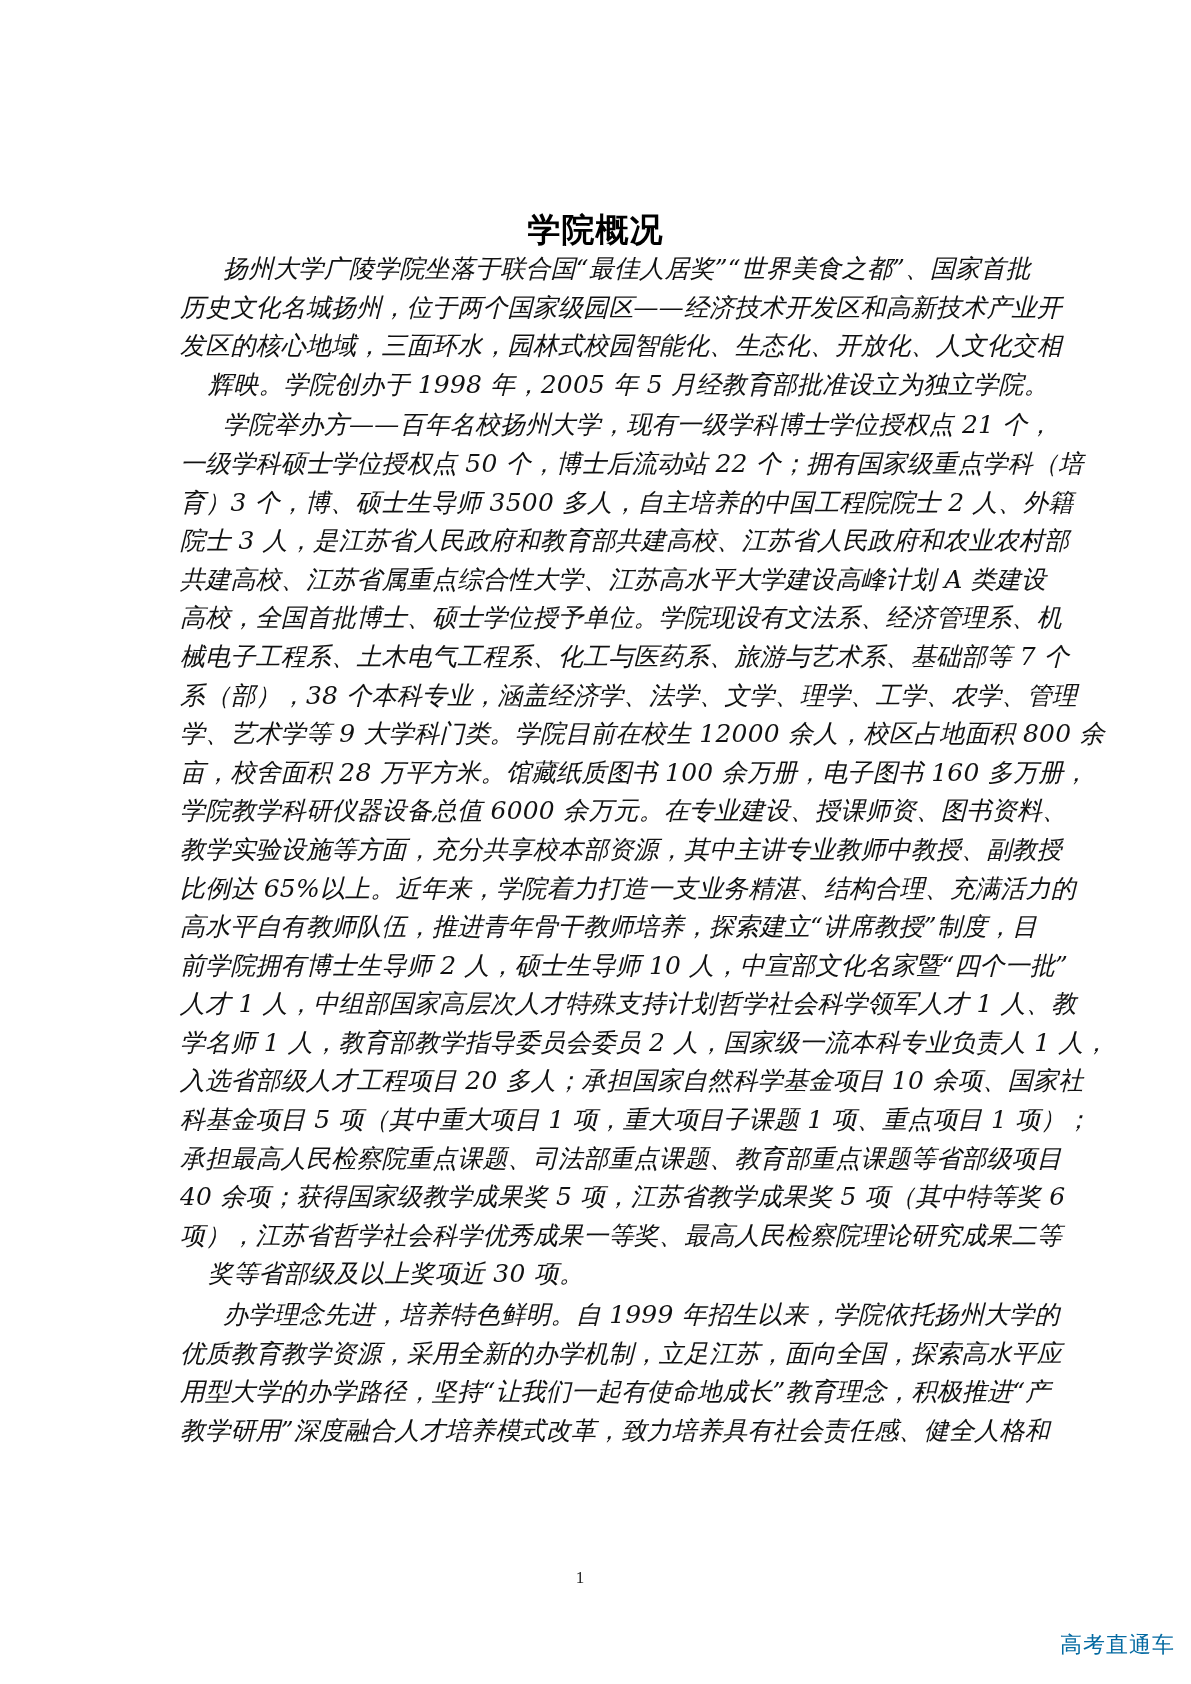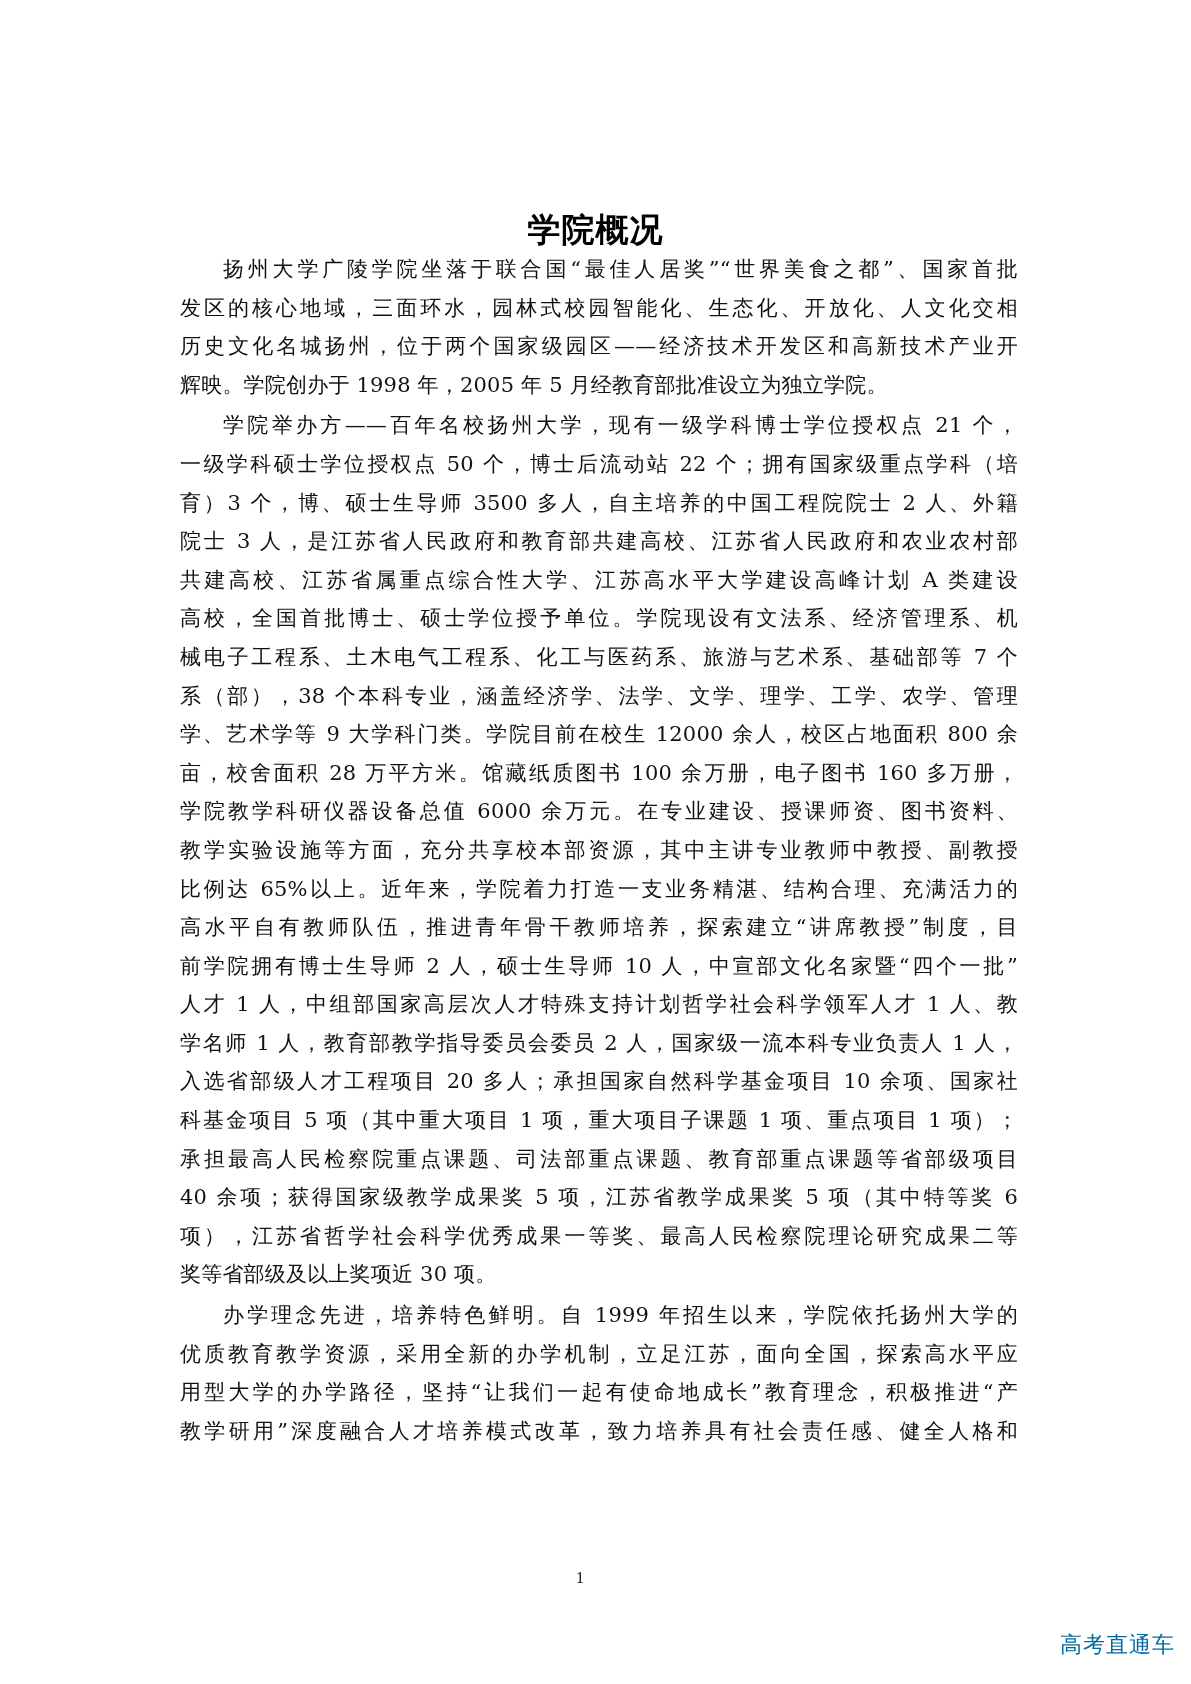--- a/index.html
+++ b/index.html
@@ -39,31 +39,33 @@
     .body-text {
       position: absolute;
       left: 180px;
       top: 250px;
       width: 838px;
     }
     .line {
       display: block;
       height: 38.6px;
       line-height: 38.6px;
-      font-size: 21px;
+      font-size: 25px;
       white-space: nowrap;
       text-align: justify;
       text-align-last: justify;
       letter-spacing: 0.2px;
+      font-style: italic;
     }
     .line.indent {
       padding-left: 43px;
     }
     .line.last {
       text-align-last: left;
+      margin-left: 28px;
     }
     .para-gap {
       height: 2px;
     }
     .page-number {
       position: absolute;
       top: 1568px;
       left: 565px;
       width: 30px;
       text-align: center;
@@ -85,22 +87,22 @@
 <body>
 
 <div class="page">
 
   <h1 class="title">学院概况</h1>
 
   <div class="body-text">
 
     <div>
       <span class="line indent">扬州大学广陵学院坐落于联合国“最佳人居奖”“世界美食之都”、国家首批</span>
+      <span class="line">历史文化名城扬州，位于两个国家级园区——经济技术开发区和高新技术产业开</span>
       <span class="line">发区的核心地域，三面环水，园林式校园智能化、生态化、开放化、人文化交相</span>
-      <span class="line">历史文化名城扬州，位于两个国家级园区——经济技术开发区和高新技术产业开</span>
       <span class="line last">辉映。学院创办于 1998 年，2005 年 5 月经教育部批准设立为独立学院。</span>
     </div>
     <div class="para-gap"></div>
 
     <div>
       <span class="line indent">学院举办方——百年名校扬州大学，现有一级学科博士学位授权点 21 个，</span>
       <span class="line">一级学科硕士学位授权点 50 个，博士后流动站 22 个；拥有国家级重点学科（培</span>
       <span class="line">育）3 个，博、硕士生导师 3500 多人，自主培养的中国工程院院士 2 人、外籍</span>
       <span class="line">院士 3 人，是江苏省人民政府和教育部共建高校、江苏省人民政府和农业农村部</span>
       <span class="line">共建高校、江苏省属重点综合性大学、江苏高水平大学建设高峰计划 A 类建设</span>

